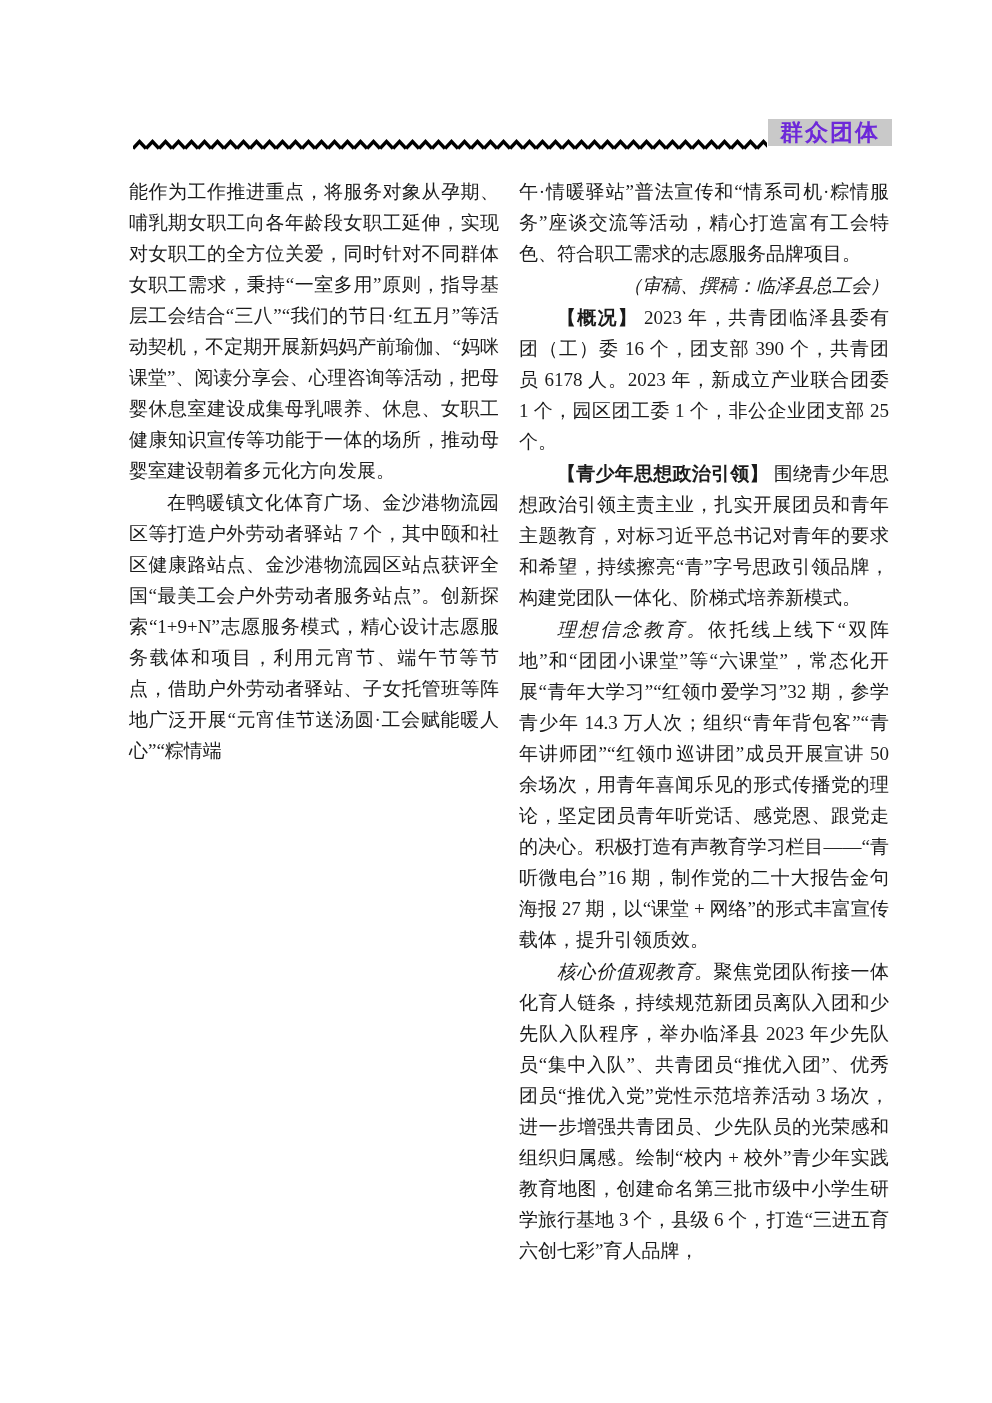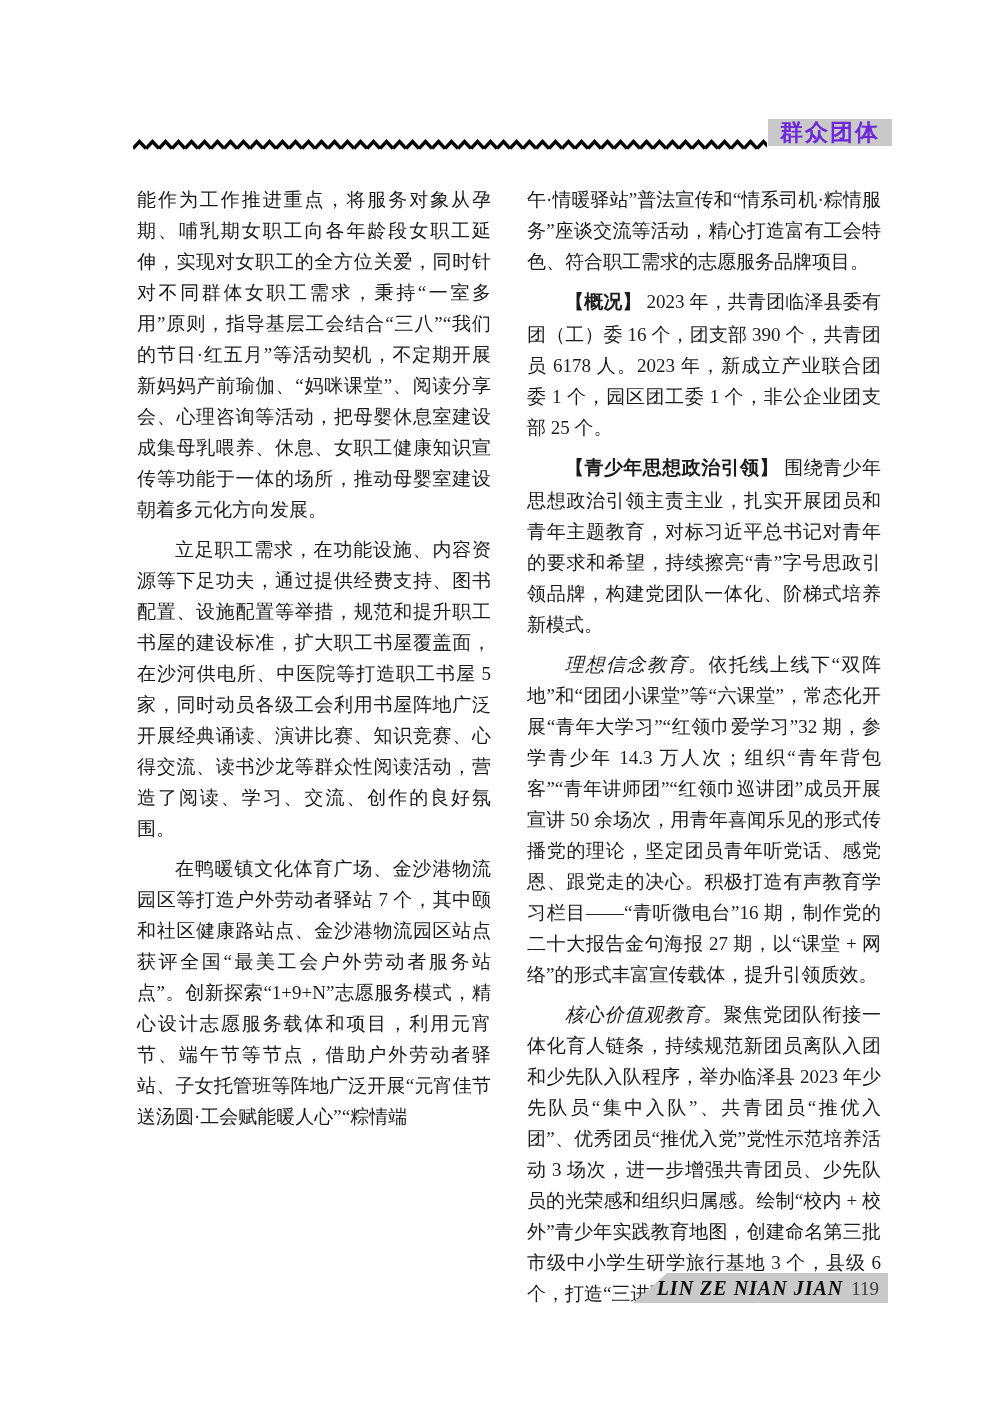--- a/index.html
+++ b/index.html
@@ -21,24 +21,24 @@
   }
   .zigzag{position:absolute;left:133px;top:138px;width:634px;height:14px;}
   
   .col{
     position:absolute;top:175px;width:372px;
     font-size:19px;line-height:31px;
     text-align:justify;text-justify:inter-ideograph;
   }
   .col-left{left:128px;}
   .col-right{left:518px;}
-  .col p{margin:9px;padding:0;}
+  .col p{margin:1px;padding:0;}
   p.indent{text-indent:2em;}
   p.align-right{text-align:right;}
-  .run-bold{font-family:Liberation Mono, monospace;font-weight:700;}
+  .run-bold{font-family:Liberation Serif, serif;font-weight:700;}
   .run-kai{font-style:italic;}
   
   .section-heading{
     height:33px;line-height:33px;
     margin:27px 9px 34px 8px;
     background:#c9c9c9;
     text-align:center;
     font-weight:700;font-size:23px;letter-spacing:10px;color:#000;
     text-indent:10px; 
   }
@@ -71,33 +71,30 @@
     <defs>
       <pattern id="zz" width="13" height="14" patternUnits="userSpaceOnUse">
         <path d="M0,10.5 L6.5,3.5 L13,10.5" fill="none" stroke="#000" stroke-width="3.4"></path>
       </pattern>
     </defs>
     <rect x="0" y="0" width="634" height="14" fill="url(#zz)"></rect>
   </svg>
 
   <div class="col col-left">
       <p><span>能作为工作推进重点，将服务对象从孕期、哺乳期女职工向各年龄段女职工延伸，实现对女职工的全方位关爱，同时针对不同群体女职工需求，秉持“一室多用”原则，指导基层工会结合“三八”“我们的节日·红五月”等活动契机，不定期开展新妈妈产前瑜伽、“妈咪课堂”、阅读分享会、心理咨询等活动，把母婴休息室建设成集母乳喂养、休息、女职工健康知识宣传等功能于一体的场所，推动母婴室建设朝着多元化方向发展。</span></p>
-      <p class="indent"><span>立足职工需求，在功能设施、内容资源等下足功夫，通过提供经费支持、图书配置、设施配置等举措，规范和提升职工书屋的建设标准，扩大职工书屋覆盖面，在沙河供电所、中医院等打造职工书屋 5 家，同时动员各级工会利用书屋阵地广泛开展经典诵读、演讲比赛、知识竞赛、心得交流、读书沙龙等群众性阅读活动，营造了阅读、学习、交流、创作的良好氛围。</span></p>
       <p class="indent"><span>在鸭暖镇文化体育广场、金沙港物流园区等打造户外劳动者驿站 7 个，其中颐和社区健康路站点、金沙港物流园区站点获评全国“最美工会户外劳动者服务站点”。创新探索“1+9+N”志愿服务模式，精心设计志愿服务载体和项目，利用元宵节、端午节等节点，借助户外劳动者驿站、子女托管班等阵地广泛开展“元宵佳节送汤圆·工会赋能暖人心”“粽情端</span></p>
     </div>
 
   <div class="col col-right">
     <div>
         <p><span>午·情暖驿站”普法宣传和“情系司机·粽情服务”座谈交流等活动，精心打造富有工会特色、符合职工需求的志愿服务品牌项目。</span></p>
+        <p class="align-right"><span class="run-kai">（审稿、撰稿：临泽县总工会）</span></p>
       </div>
     <div>
         <p class="indent"><span class="run-bold">【概况】</span><span>  2023 年，共青团临泽县委有团（工）委 16 个，团支部 390 个，共青团员 6178 人。2023 年，新成立产业联合团委 1 个，园区团工委 1 个，非公企业团支部 25 个。</span></p>
         <p class="indent"><span class="run-bold">【青少年思想政治引领】</span><span>  围绕青少年思想政治引领主责主业，扎实开展团员和青年主题教育，对标习近平总书记对青年的要求和希望，持续擦亮“青”字号思政引领品牌，构建党团队一体化、阶梯式培养新模式。</span></p>
         <p class="indent"><span class="run-kai">理想信念教育。</span><span>依托线上线下“双阵地”和“团团小课堂”等“六课堂”，常态化开展“青年大学习”“红领巾爱学习”32 期，参学青少年 14.3 万人次；组织“青年背包客”“青年讲师团”“红领巾巡讲团”成员开展宣讲 50 余场次，用青年喜闻乐见的形式传播党的理论，坚定团员青年听党话、感党恩、跟党走的决心。积极打造有声教育学习栏目——“青听微电台”16 期，制作党的二十大报告金句海报 27 期，以“课堂 + 网络”的形式丰富宣传载体，提升引领质效。</span></p>
         <p class="indent"><span class="run-kai">核心价值观教育。</span><span>聚焦党团队衔接一体化育人链条，持续规范新团员离队入团和少先队入队程序，举办临泽县 2023 年少先队员“集中入队”、共青团员“推优入团”、优秀团员“推优入党”党性示范培养活动 3 场次，进一步增强共青团员、少先队员的光荣感和组织归属感。绘制“校内 + 校外”青少年实践教育地图，创建命名第三批市级中小学生研学旅行基地 3 个，县级 6 个，打造“三进五育六创七彩”育人品牌，</span></p>
       </div>
   </div>
 
-  <div class="footer-banner">
-    <span class="journal-title">LIN ZE NIAN JIAN</span><span class="page-number">119</span>
-  </div>
 
 </div>
 
 </body></html>

